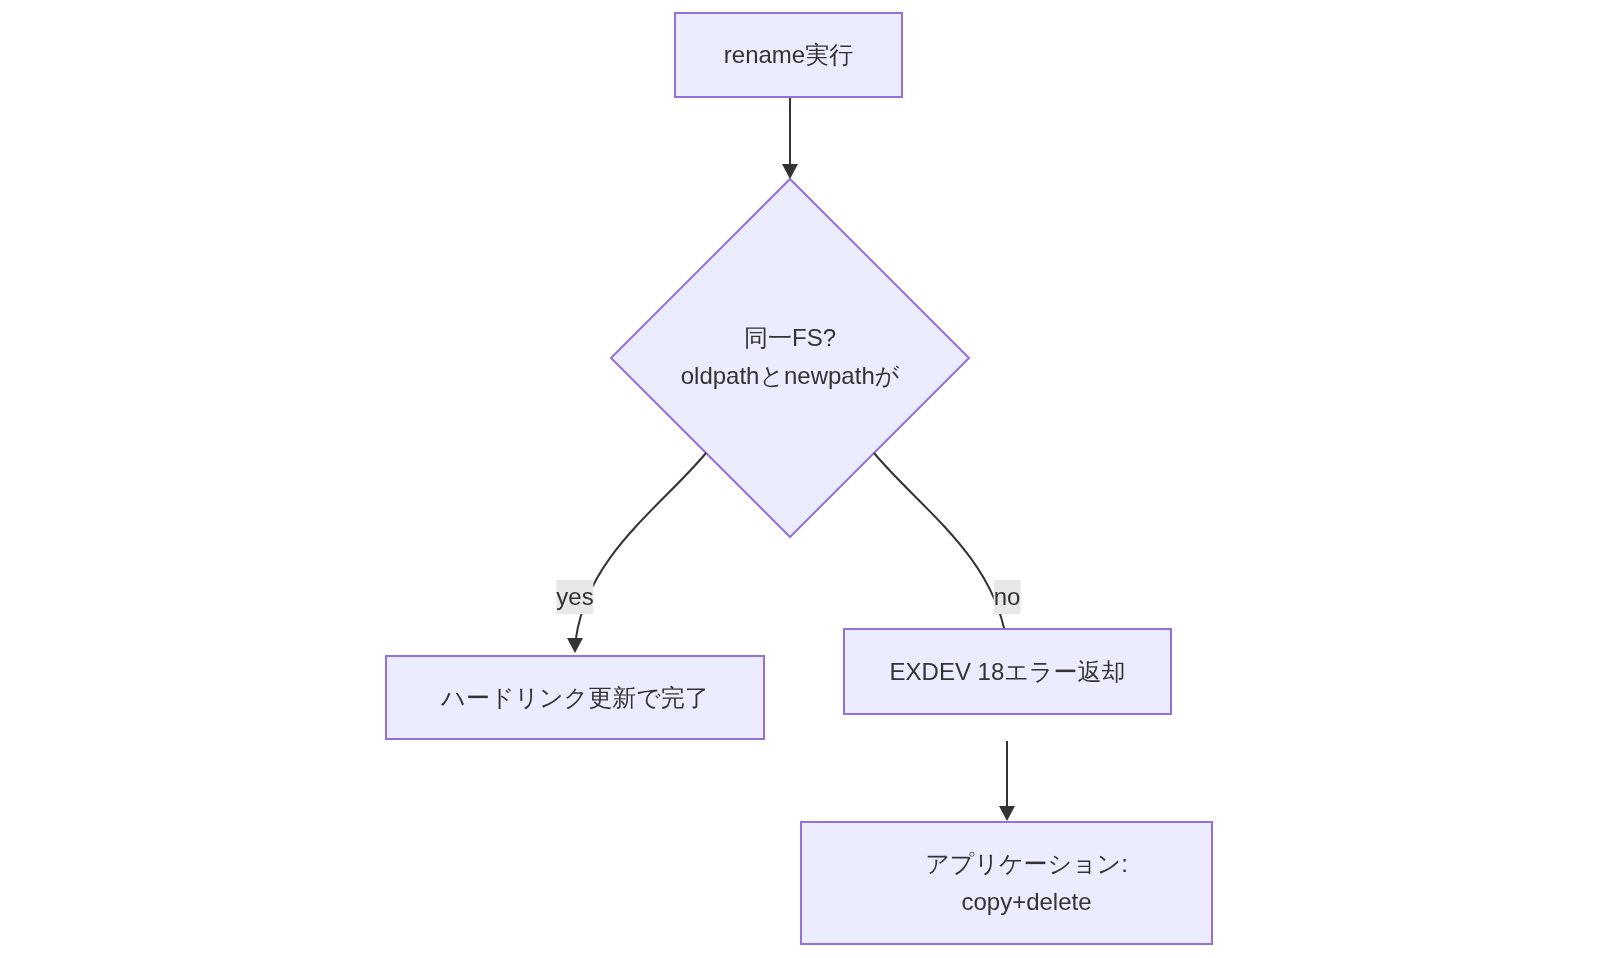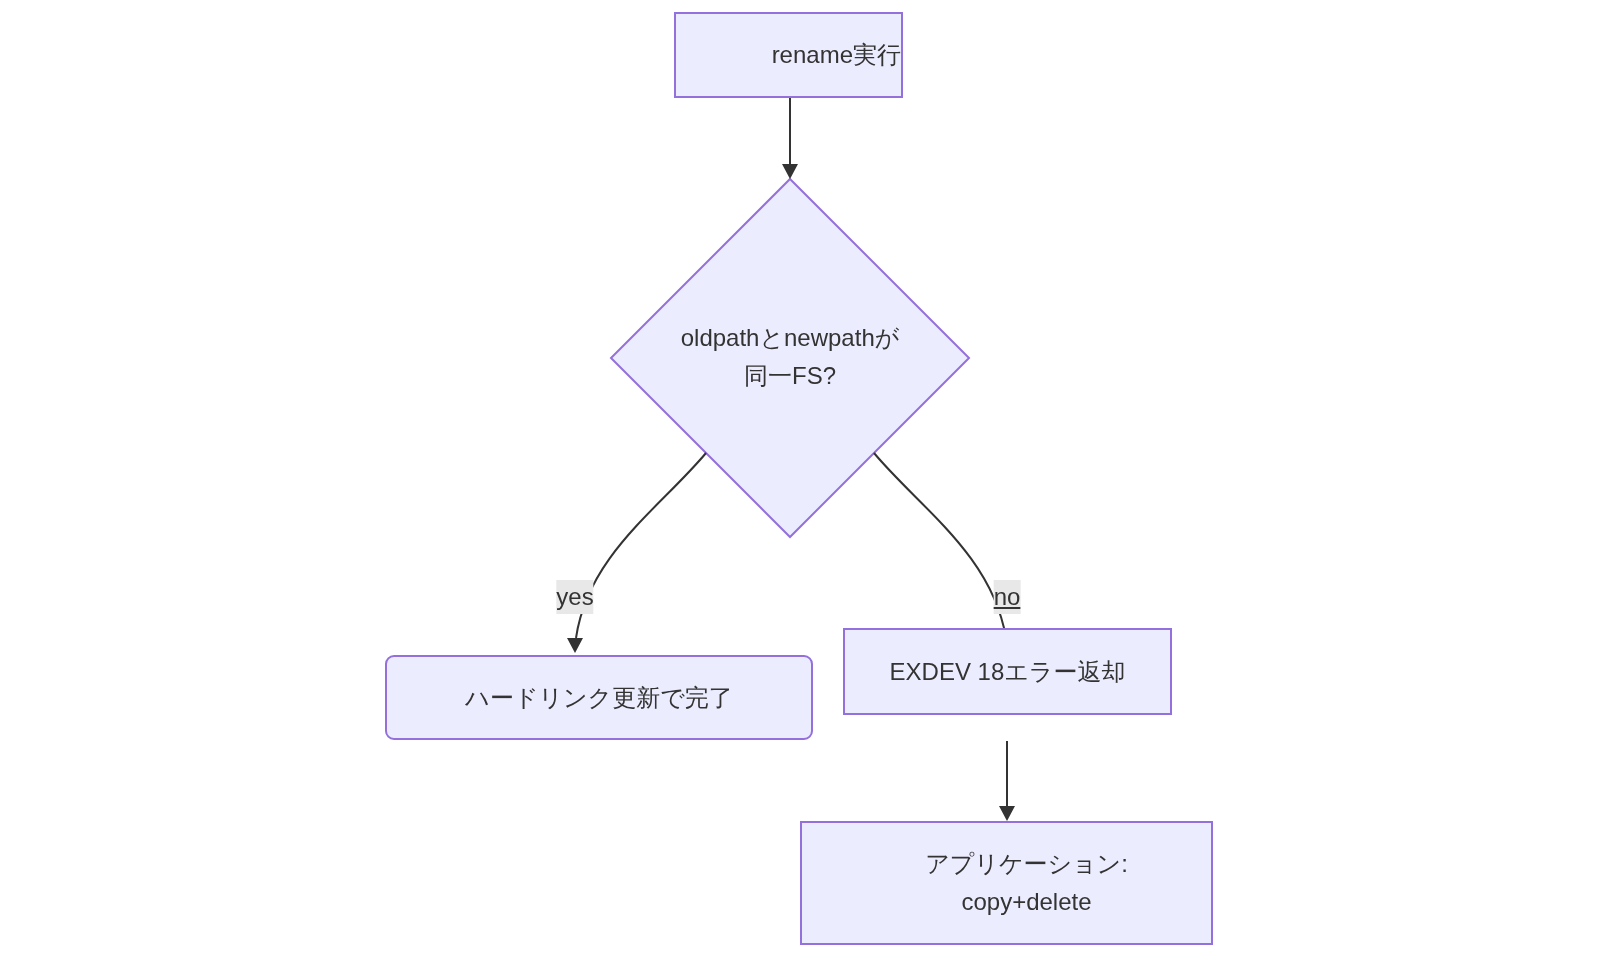--- a/index.html
+++ b/index.html
@@ -44,22 +44,22 @@
     border: 2px solid #9370DB;
     display: flex;
     flex-direction: column;
     align-items: center;
     justify-content: center;
     font-size: 24px;
     line-height: 38px;
     color: #333333;
     text-align: center;
   }
-  .node-start  { left: 674px; top: 12px;  width: 229px; height: 86px; align-items: flex-end; }
-  .node-yes    { left: 385px; top: 655px; width: 428px; height: 85px; border-radius: 9px; }
+  .node-start  { left: 674px; top: 12px;  width: 229px; height: 86px; }
+  .node-yes    { left: 385px; top: 655px; width: 380px; height: 85px; }
   .node-no     { left: 843px; top: 628px; width: 329px; height: 87px; }
   .node-app    { left: 800px; top: 821px; width: 413px; height: 124px; padding-left: 40px; }
   .decision-text {
     position: absolute;
     left: 790px;
     top: 357px;
     transform: translate(-50%, -50%);
     font-size: 24px;
     line-height: 38px;
     text-align: center;
@@ -69,21 +69,21 @@
   .edge-label {
     position: absolute;
     transform: translate(-50%, -50%);
     background: #e8e8e8;
     padding: 3px 0;
     font-size: 24px;
     line-height: 28px;
     color: #333333;
   }
   .edge-label-yes { left: 575px;  top: 597px; }
-  .edge-label-no  { left: 1007px; top: 597px; text-decoration: underline; }
+  .edge-label-no  { left: 1007px; top: 597px; }
 </style>
 </head>
 <body>
 
 <div class="canvas">
 
   <svg class="edges-svg" viewBox="0 0 1602 958" xmlns="http://www.w3.org/2000/svg">
 
     <polygon class="diamond-shape" points="790,179 969,358 790,537 611,358"></polygon>
 
@@ -98,22 +98,22 @@
 
     <path class="edge-path" d="M 1007 741 L 1007 808"></path>
     <polygon class="arrowhead" points="999,806 1015,806 1007,821"></polygon>
   </svg>
 
   <div class="node node-start">
     <span>rename実行</span>
   </div>
 
   <div class="decision-text">
+    <div>同一FS?</div>
     <div>oldpathとnewpathが</div>
-    <div>同一FS?</div>
   </div>
 
   <div class="edge-label edge-label-yes">yes</div>
 
   <div class="edge-label edge-label-no">no</div>
 
   <div class="node node-yes">
     <span>ハードリンク更新で完了</span>
   </div>
 

